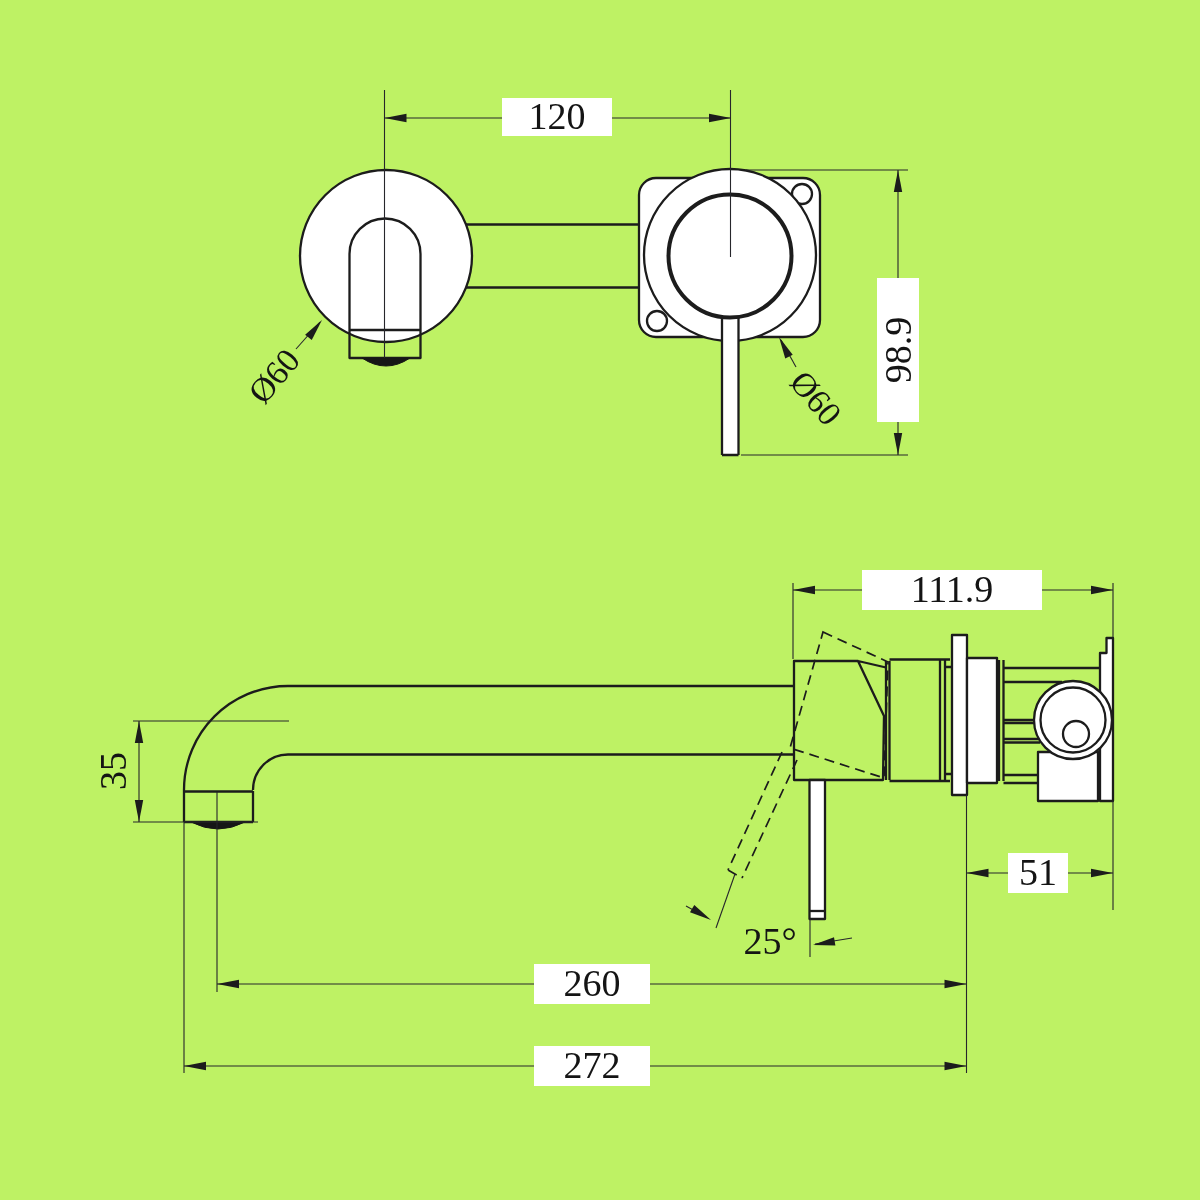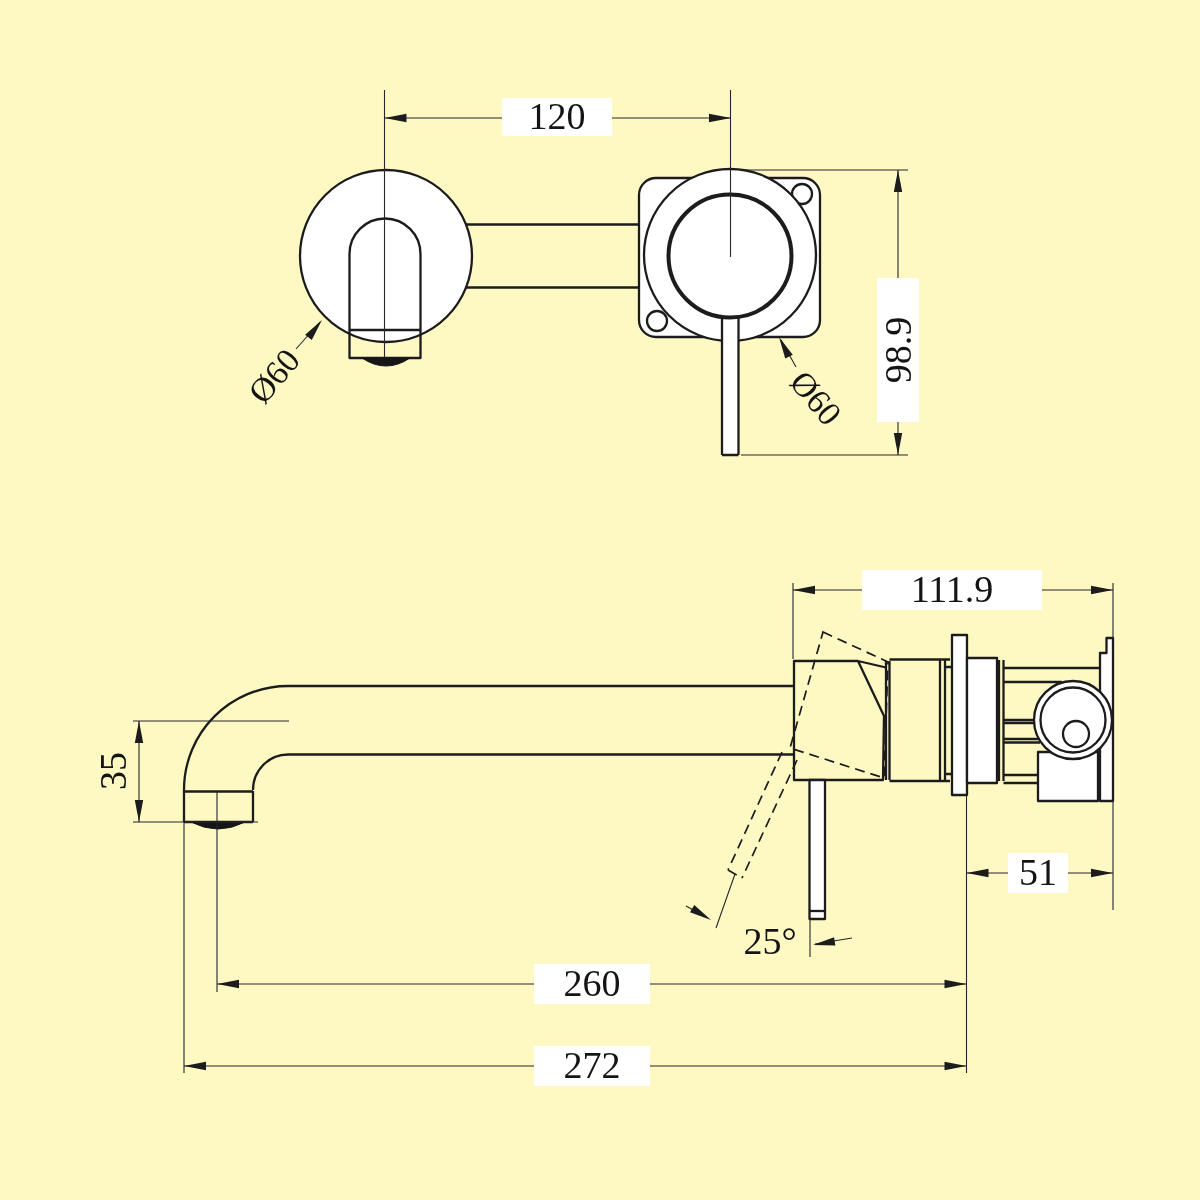--- a/index.html
+++ b/index.html
@@ -1,16 +1,16 @@
 <!DOCTYPE html>
 <html><head>
 <meta charset="utf-8">
 <style>
   html,body{margin:0;padding:0;background:#ffffff;}
-  .page{width:1200px;height:1200px;background:#fef9c3;position:relative;overflow:hidden;}
+  .page{width:1200px;height:1200px;background:#bef264;position:relative;overflow:hidden;}
   svg{display:block;}
   
   .ln{stroke:#1c1c1c;stroke-width:2.3;fill:none;stroke-linejoin:round;stroke-linecap:butt;}
   .lnb{stroke:#1c1c1c;stroke-width:4;fill:none;}
   .fw{fill:#ffffff;}
   .dk{fill:#161616;stroke:#161616;stroke-width:1;}
   
   .thin{stroke:#26262b;stroke-width:1.1;fill:none;}
   .dash{stroke:#1c1c1c;stroke-width:1.7;fill:none;stroke-dasharray:10 6;}
   .arr{fill:#1c1c1c;stroke:none;}

